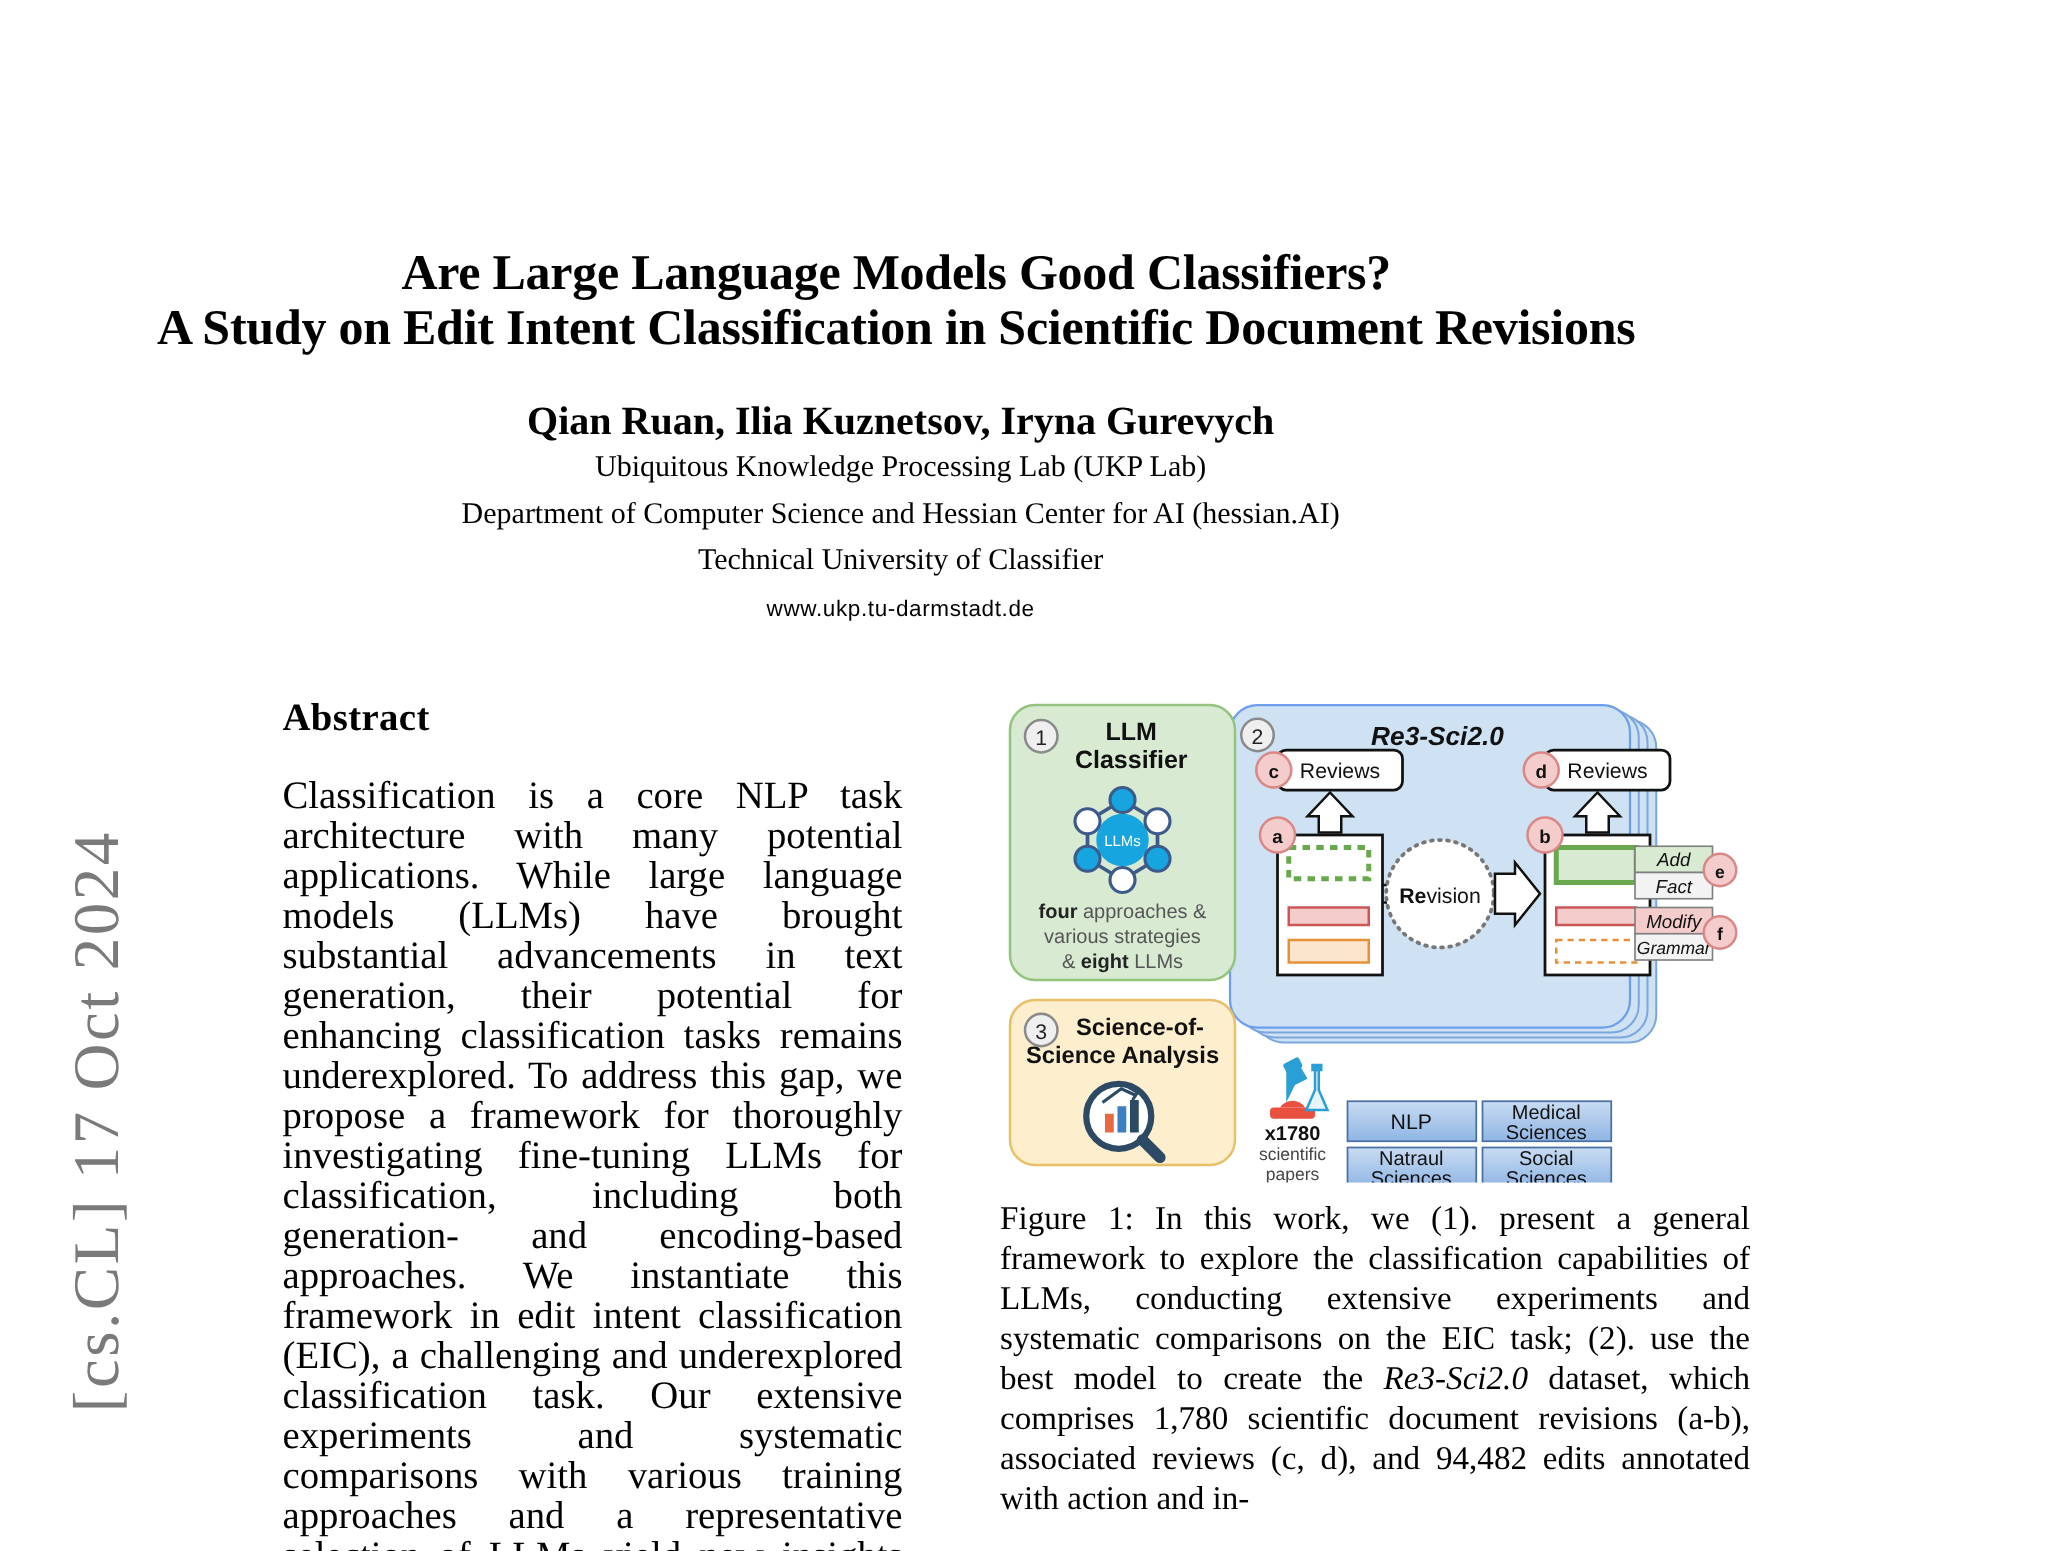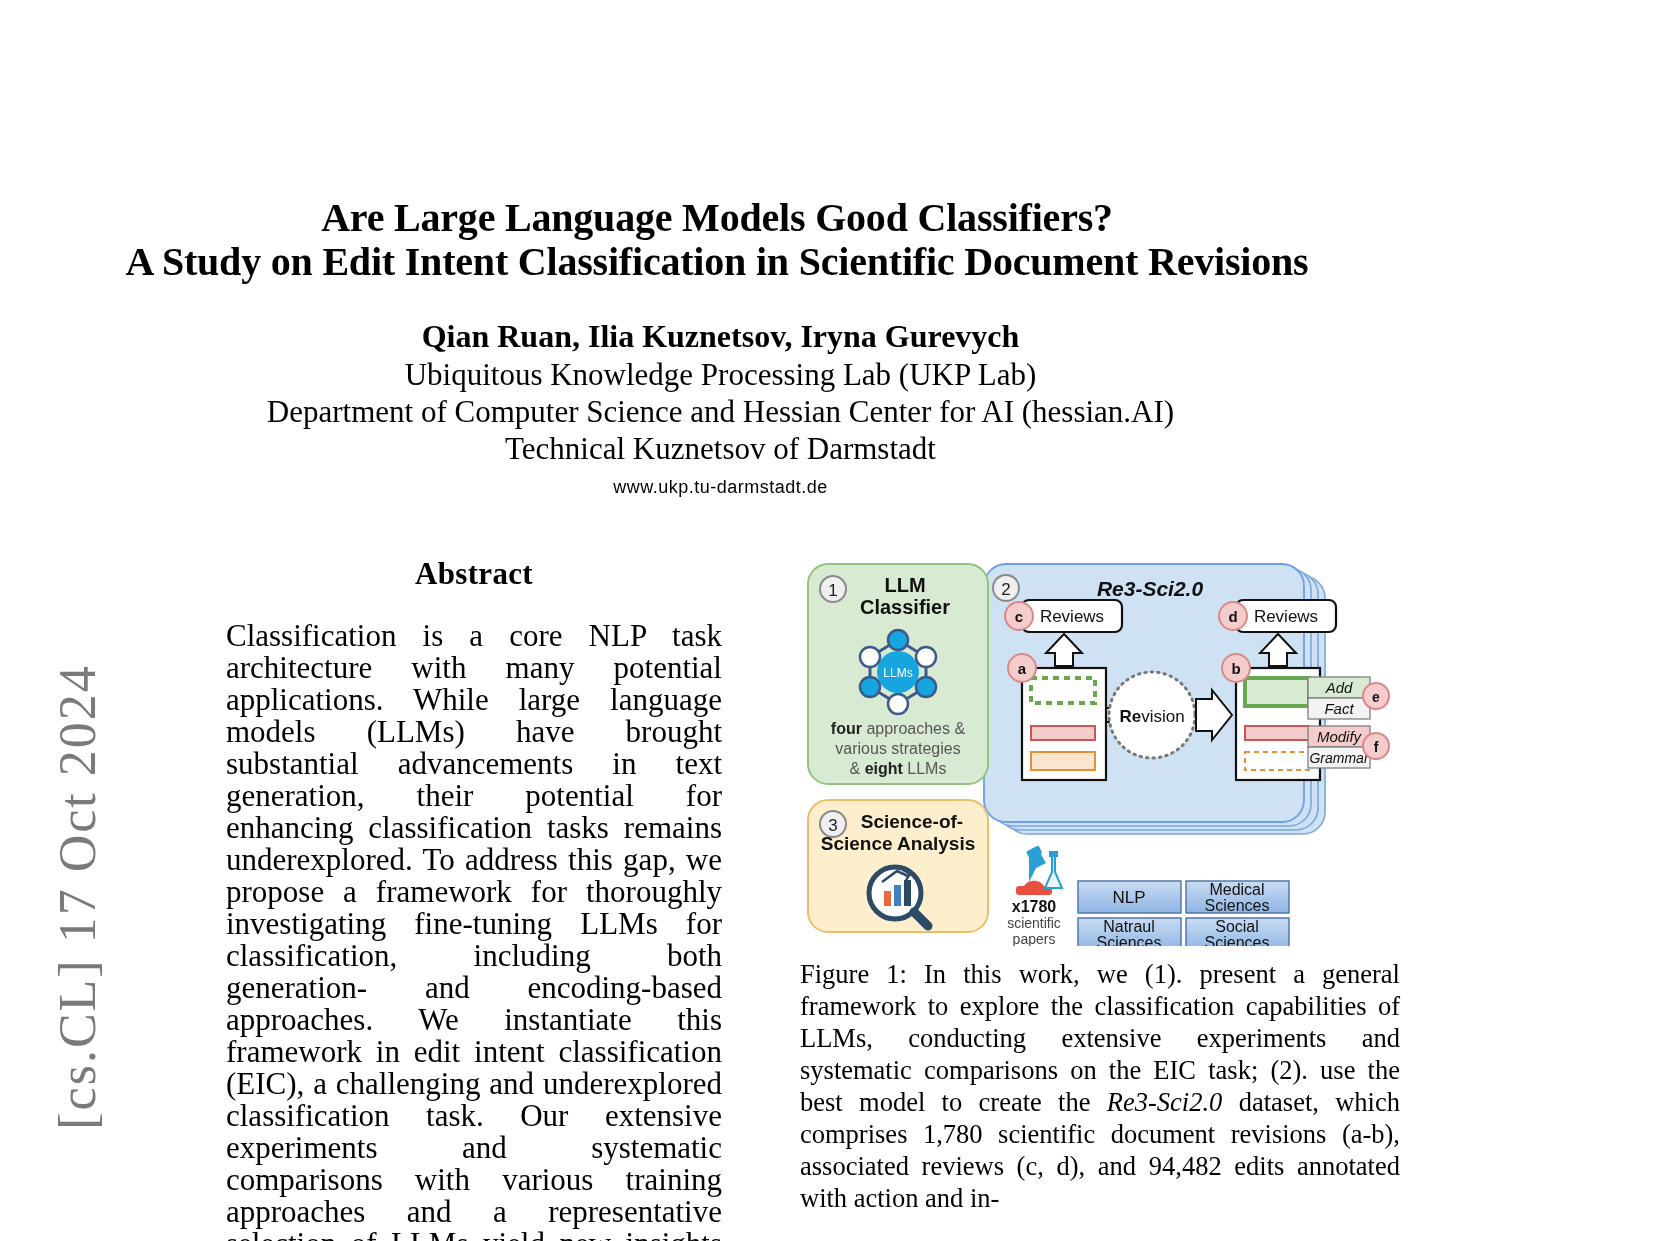--- a/index.html
+++ b/index.html
@@ -21,31 +21,31 @@
     font-size: 52px; color: #7a7a7a;
     letter-spacing: 2px; white-space: nowrap;
     text-align: center; line-height: 90px;
   }
 
   
   #title-block { position: absolute; left: 0; top: 196px; width: 1434px; text-align: center; }
   .title-line { font-size: 40px; font-weight: bold; line-height: 44px; letter-spacing: -0.2px; }
   #authors-block { position: absolute; left: 0; top: 316px; width: 1441px; text-align: center; }
   .author-names { font-size: 32px; font-weight: bold; line-height: 40px; }
-  .affil { font-size: 31px; line-height: 37px; }
+  .affil { font-size: 24px; line-height: 37px; }
   .weburl {
     font-family: Liberation Sans, sans-serif;
     font-size: 18px; line-height: 40px; letter-spacing: 0.5px;
   }
 
   
   #col-left { position: absolute; left: 226px; top: 556px; width: 496px; }
 
   #abstract-heading {
-    font-size: 31px; font-weight: bold; text-align: center;
+    font-size: 31px; font-weight: bold; 
     margin: 0 0 28px 0; letter-spacing: 0.3px;
   }
   #abstract-body {
     font-size: 31px; line-height: 32px; text-align: justify;
     text-justify: inter-word; hyphens: manual;
   }
 
   
   #figure-wrap { position: absolute; left: 800px; top: 556px; width: 600px; height: 390px; }
   #figure-caption {
@@ -63,21 +63,21 @@
 
 <div id="title-block">
   <div class="title-line">Are Large Language Models Good Classifiers?</div>
   <div class="title-line">A Study on Edit Intent Classification in Scientific Document Revisions</div>
 </div>
 
 <div id="authors-block">
   <div class="author-names">Qian Ruan, Ilia Kuznetsov, Iryna Gurevych</div>
   <div class="affil">Ubiquitous Knowledge Processing Lab (UKP Lab)</div>
   <div class="affil">Department of Computer Science and Hessian Center for AI (hessian.AI)</div>
-  <div class="affil">Technical Kuznetsov of Darmstadt</div>
+  <div class="affil">Technical University of Classifier</div>
   <div class="weburl">www.ukp.tu-darmstadt.de</div>
 </div>
 
 <div id="col-left">
   <div id="abstract-heading">Abstract</div>
   <div id="abstract-body">Classification is a core NLP task architecture with many potential applications. While large language models (LLMs) have brought substantial advancements in text generation, their potential for enhancing classification tasks remains underexplored. To address this gap, we propose a framework for thoroughly investigating fine-tuning LLMs for classification, including both generation- and encoding-based approaches. We instantiate this framework in edit intent classification (EIC), a challenging and underexplored classification task. Our extensive experiments and systematic comparisons with various training approaches and a representative selection of LLMs yield new insights into their application for EIC. We investigate the generalizability of these findings on five further classification tasks. To demonstrate the</div>
 </div>
 
 <div id="figure-wrap">
   <svg width="600" height="390" viewBox="0 0 600 390" xmlns="http://www.w3.org/2000/svg">

